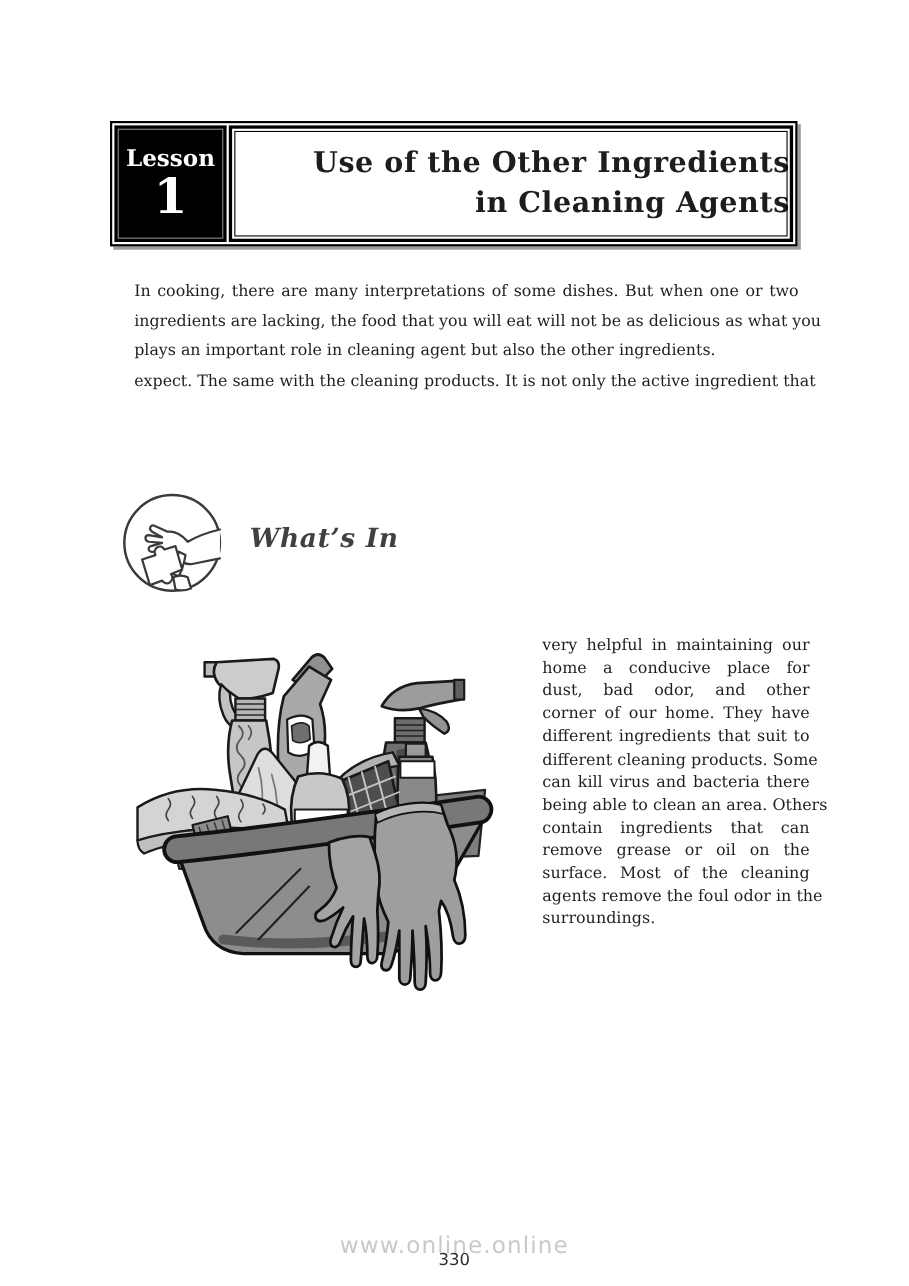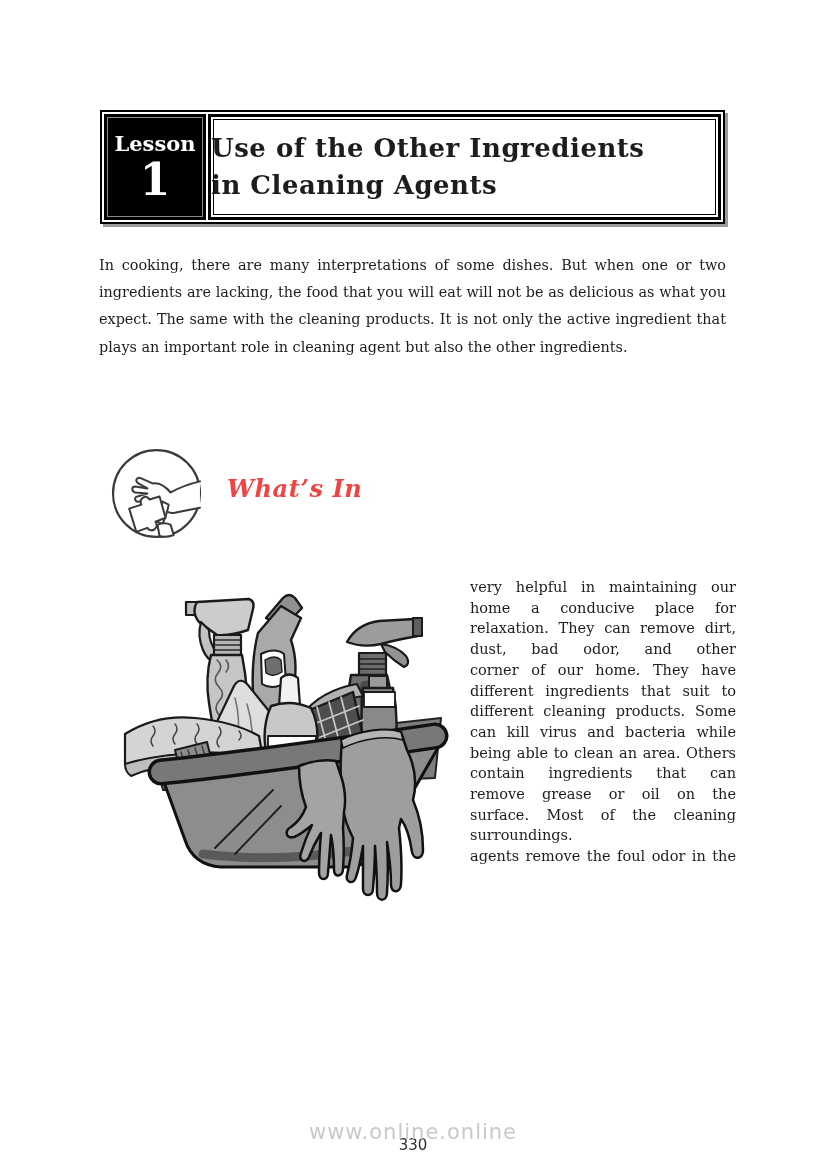--- a/index.html
+++ b/index.html
@@ -19,40 +19,40 @@
     flex:0 0 102px; background:#000; color:#fff; position:relative;
     display:flex; flex-direction:column; align-items:center; justify-content:center;
   }
   .lesson-badge::after {
     content:""; position:absolute; inset:3px; border:1px solid #8a8a8a; pointer-events:none;
   }
   .lesson-label { font-size:21px; font-weight:bold; line-height:1.1; }
   .lesson-number { font-size:44px; font-weight:bold; line-height:1; margin-top:3px; }
   .lesson-title-box {
     flex:1; background:#fff; border:3px solid #000; position:relative;
-    display:flex; flex-direction:column; align-items:flex-start; justify-content:center;
+    display:flex; flex-direction:column; align-items:flex-end; justify-content:center;
   }
   .lesson-title-box::after {
     content:""; position:absolute; inset:2px; border:1px solid #000; pointer-events:none;
   }
   .lesson-title-line { font-size:26px; font-weight:bold; line-height:37px; letter-spacing:0.5px; }
 
   
   .intro-para { position:absolute; left:99px; top:252px; width:627px; font-size:14.4px; }
   .intro-para .jline { line-height:27.2px; }
   .side-para { position:absolute; left:470px; top:577px; width:266px; font-size:14.5px; }
   .side-para .jline { line-height:20.7px; }
-  .jline { text-align:justify; text-align-last:justify; white-space:nowrap; }
+  .jline { text-align:justify; text-align-last:justify; white-space:nowrap;margin-left:23px; }
   .jline.last { text-align-last:left; }
 
   
   .whats-in-icon { position:absolute; left:110px; top:447px; width:93px; height:93px; }
   .whats-in-heading {
     position:absolute; left:227px; top:474px; margin:0;
-    font-size:24px; font-weight:bold; font-style:italic; letter-spacing:0.6px; color:#ef4444;
+    font-size:24px; font-weight:bold; font-style:italic; letter-spacing:0.6px; color:#404040;
   }
 
   
   .illustration { position:absolute; left:123px; top:578px; width:340px; height:334px; }
 
   
   .page-number {
     position:absolute; left:0; top:1136px; width:100%; text-align:center;
     font-family:"DejaVu Sans", sans-serif; font-size:15px; color:#2e2e2e;
   }
@@ -73,22 +73,22 @@
     </div>
     <div class="lesson-title-box">
       <div class="lesson-title-line">Use of the Other Ingredients</div>
       <div class="lesson-title-line">in Cleaning Agents</div>
     </div>
   </div>
 
   <div class="intro-para">
       <div class="jline">In cooking, there are many interpretations of some dishes. But when one or two</div>
       <div class="jline">ingredients are lacking, the food that you will eat will not be as delicious as what you</div>
+      <div class="jline last">plays an important role in cleaning agent but also the other ingredients.</div>
       <div class="jline">expect. The same with the cleaning products. It is not only the active ingredient that</div>
-      <div class="jline last">plays an important role in cleaning agent but also the other ingredients.</div>
     </div>
 
   <div class="whats-in-icon">
     <svg viewBox="0 0 92 92" width="93" height="93">
       <circle cx="46" cy="46" r="43" fill="#ffffff" stroke="#3a3a3a" stroke-width="2.2"></circle>
       <path d="M89,34 C76,37 67,41 60,45 C55,39 48,35 42,36 L31,31 C27,29 24,33 28,36 L37,41 L25,39 C21,39 21,44 25,45 L37,46 L27,49 C23,50 25,55 29,54 L39,52 L33,57 C30,60 33,64 37,62 L48,56 C52,62 58,66 64,65 L89,60" fill="#ffffff" stroke="#3a3a3a" stroke-width="2" stroke-linejoin="round" stroke-linecap="round"></path>
       <path d="M52,54 C50,62 47,68 44,73 L52,76 C55,70 57,63 58,57 Z" fill="#ffffff" stroke="#3a3a3a" stroke-width="2" stroke-linejoin="round"></path>
       <path d="M19,61 L31,57 C28,51 36,46 39,52 L49,49 L55,70 L45,74 C49,80 41,86 37,80 L26,84 Z" fill="#ffffff" stroke="#3a3a3a" stroke-width="2" stroke-linejoin="round"></path>
       <path d="M47,77 Q54,74 60,77 L63,87 Q55,90 49,88 Z" fill="#ffffff" stroke="#3a3a3a" stroke-width="2" stroke-linejoin="round"></path>
     </svg>
@@ -173,30 +173,29 @@
         <path d="M176,188 C188,183 203,181 213,183 L218,198 C222,210 223,223 221,234 L220,250 C221,264 221,278 220,291 C220,299 211,300 211,292 C211,279 210,267 208,257 C207,269 206,283 205,295 C205,303 196,303 196,295 C196,281 197,267 198,255 C193,263 189,271 186,279 C183,286 175,283 178,275 C181,265 185,255 189,247 C183,252 177,257 171,259 C163,261 161,253 168,249 C175,244 180,237 183,229 C178,216 176,202 176,188 Z" fill="#a4a4a4" stroke="#111" stroke-width="2.5"></path>
       </g>
 
       <path d="M150,212 L92,270 M158,228 L112,276" stroke="#222" stroke-width="2" fill="none"></path>
     </svg>
   </div>
 
   <div class="side-para">
       <div class="jline">very helpful in maintaining our</div>
       <div class="jline">home a conducive place for</div>
-      <div class="jline">relaxation. They can remove dirt,</div>
       <div class="jline">dust, bad odor, and other</div>
       <div class="jline">corner of our home. They have</div>
       <div class="jline">different ingredients that suit to</div>
       <div class="jline">different cleaning products. Some</div>
-      <div class="jline">can kill virus and bacteria while</div>
+      <div class="jline">can kill virus and bacteria there</div>
       <div class="jline">being able to clean an area. Others</div>
       <div class="jline">contain ingredients that can</div>
       <div class="jline">remove grease or oil on the</div>
       <div class="jline">surface. Most of the cleaning</div>
+      <div class="jline">agents remove the foul odor in the</div>
       <div class="jline last">surroundings.</div>
-      <div class="jline">agents remove the foul odor in the</div>
     </div>
 
   <div class="page-number">330</div>
   <div class="watermark">www.online.online</div>
 
 </div>
 
 </body></html>

